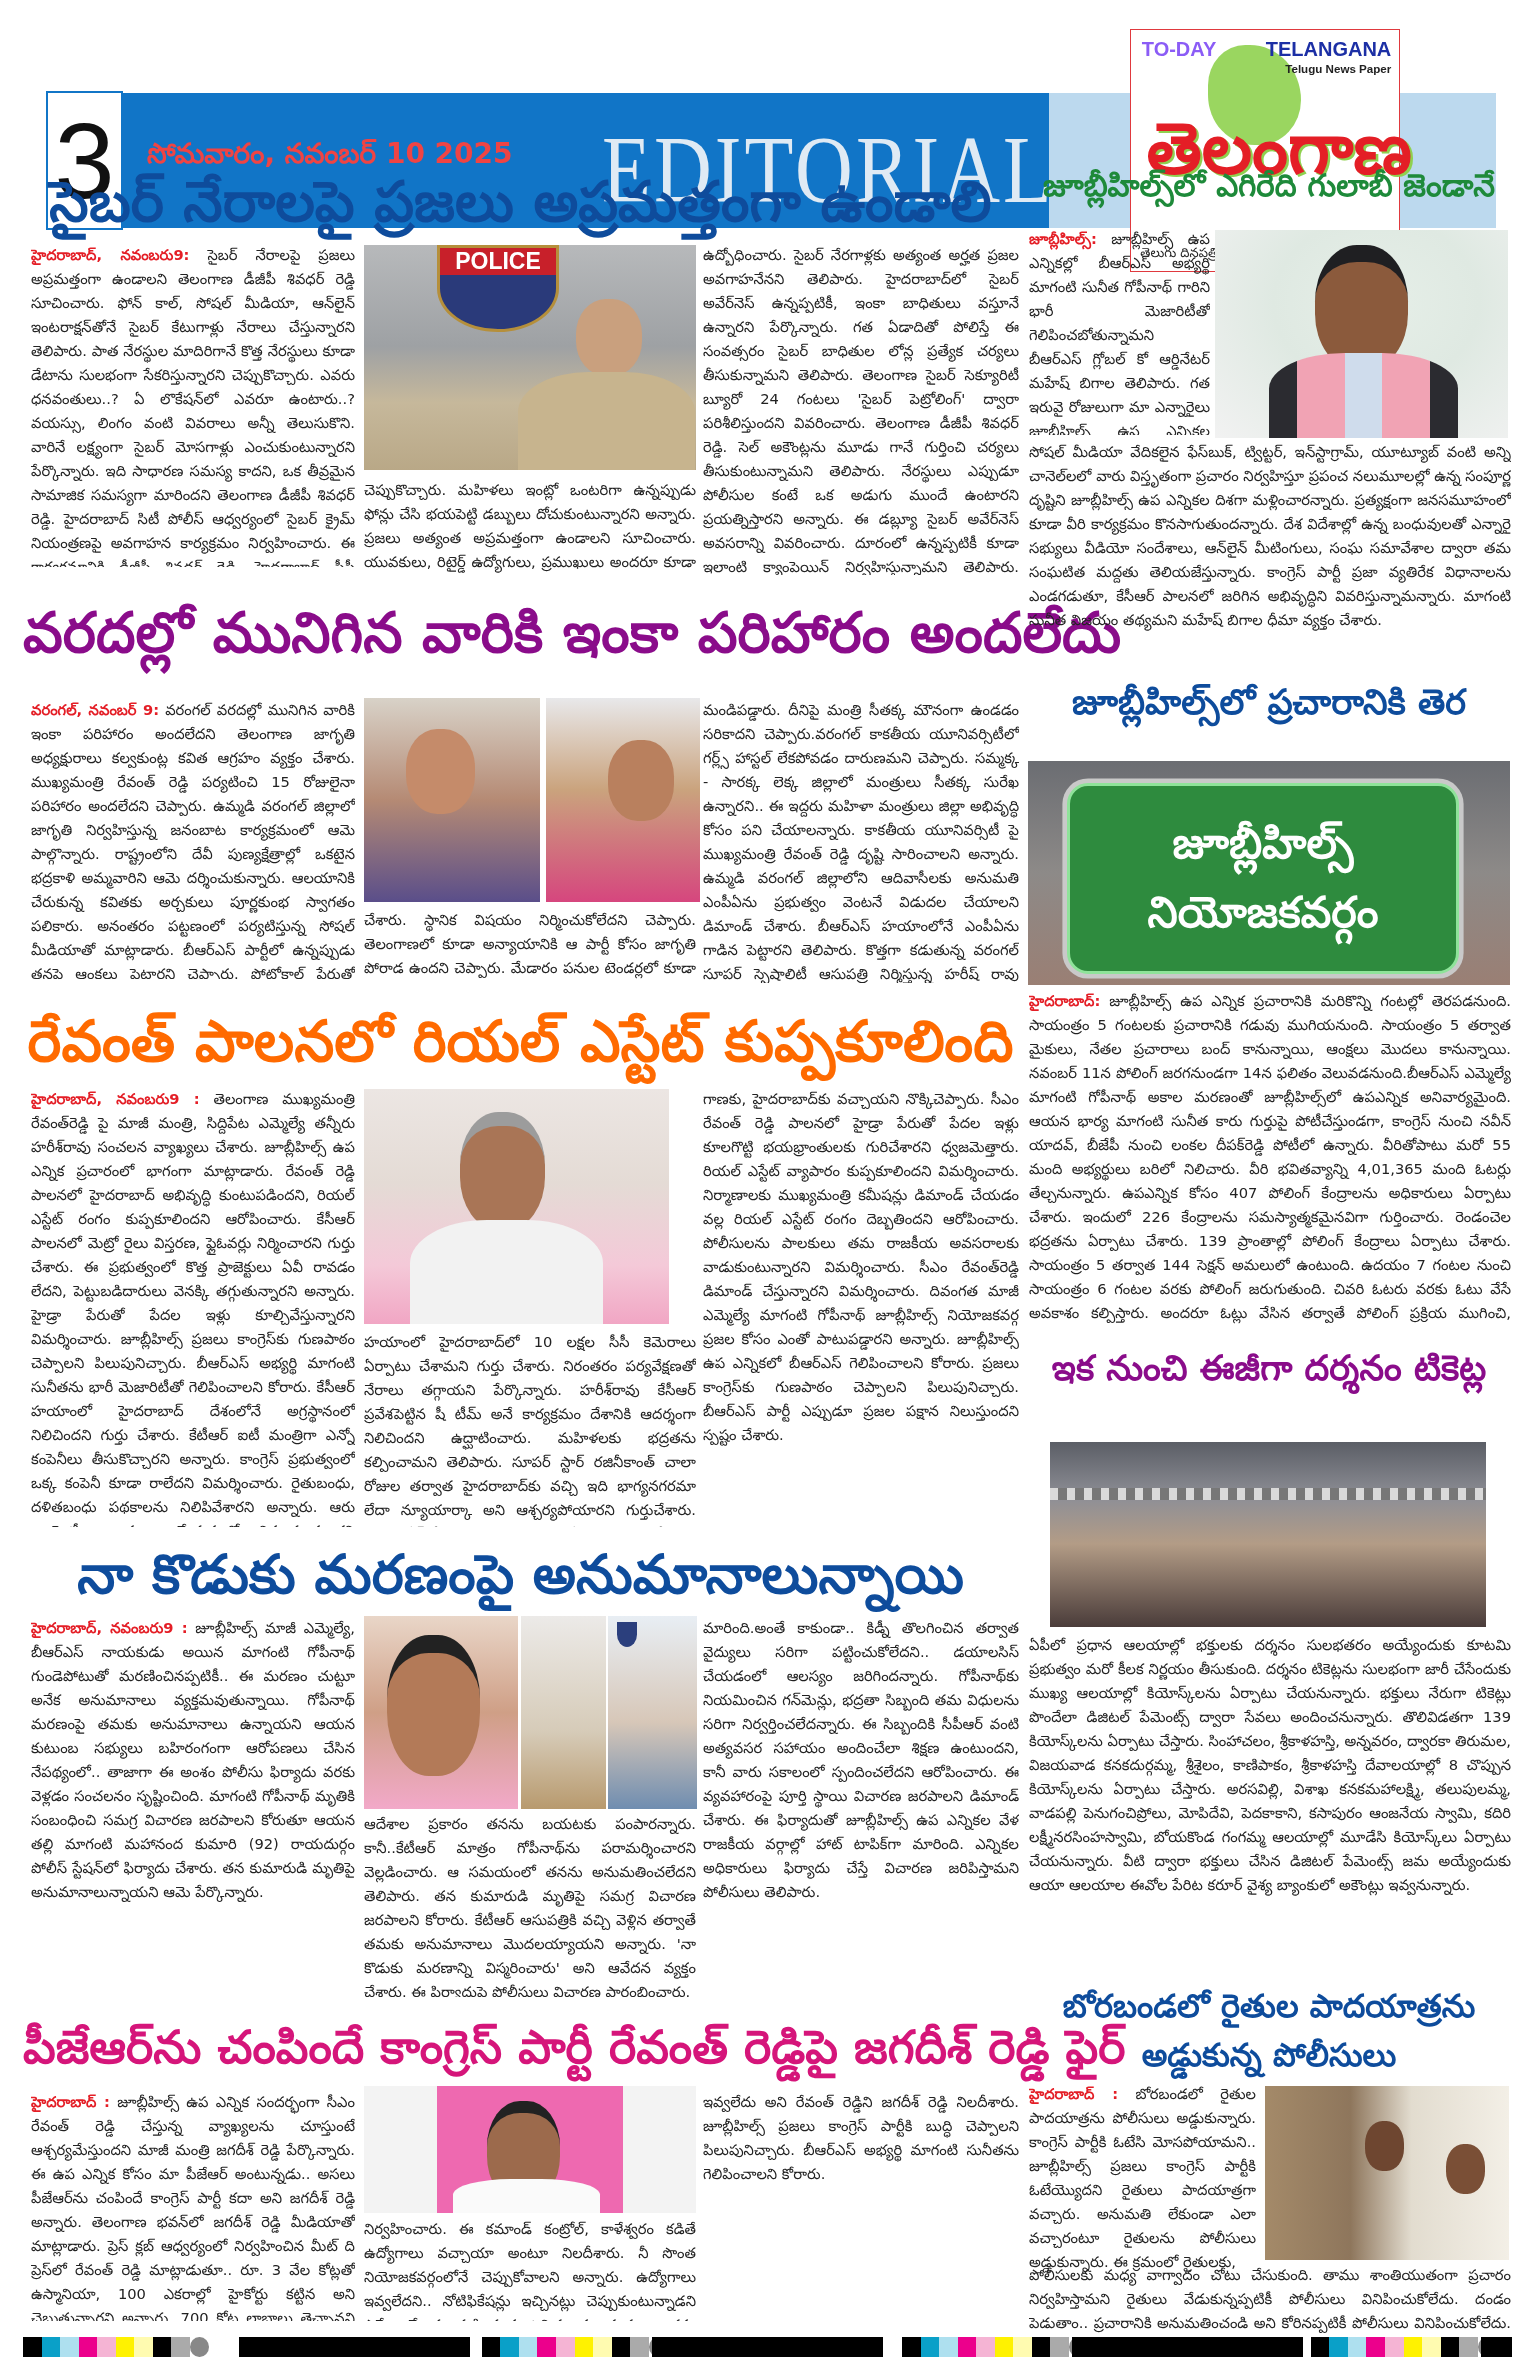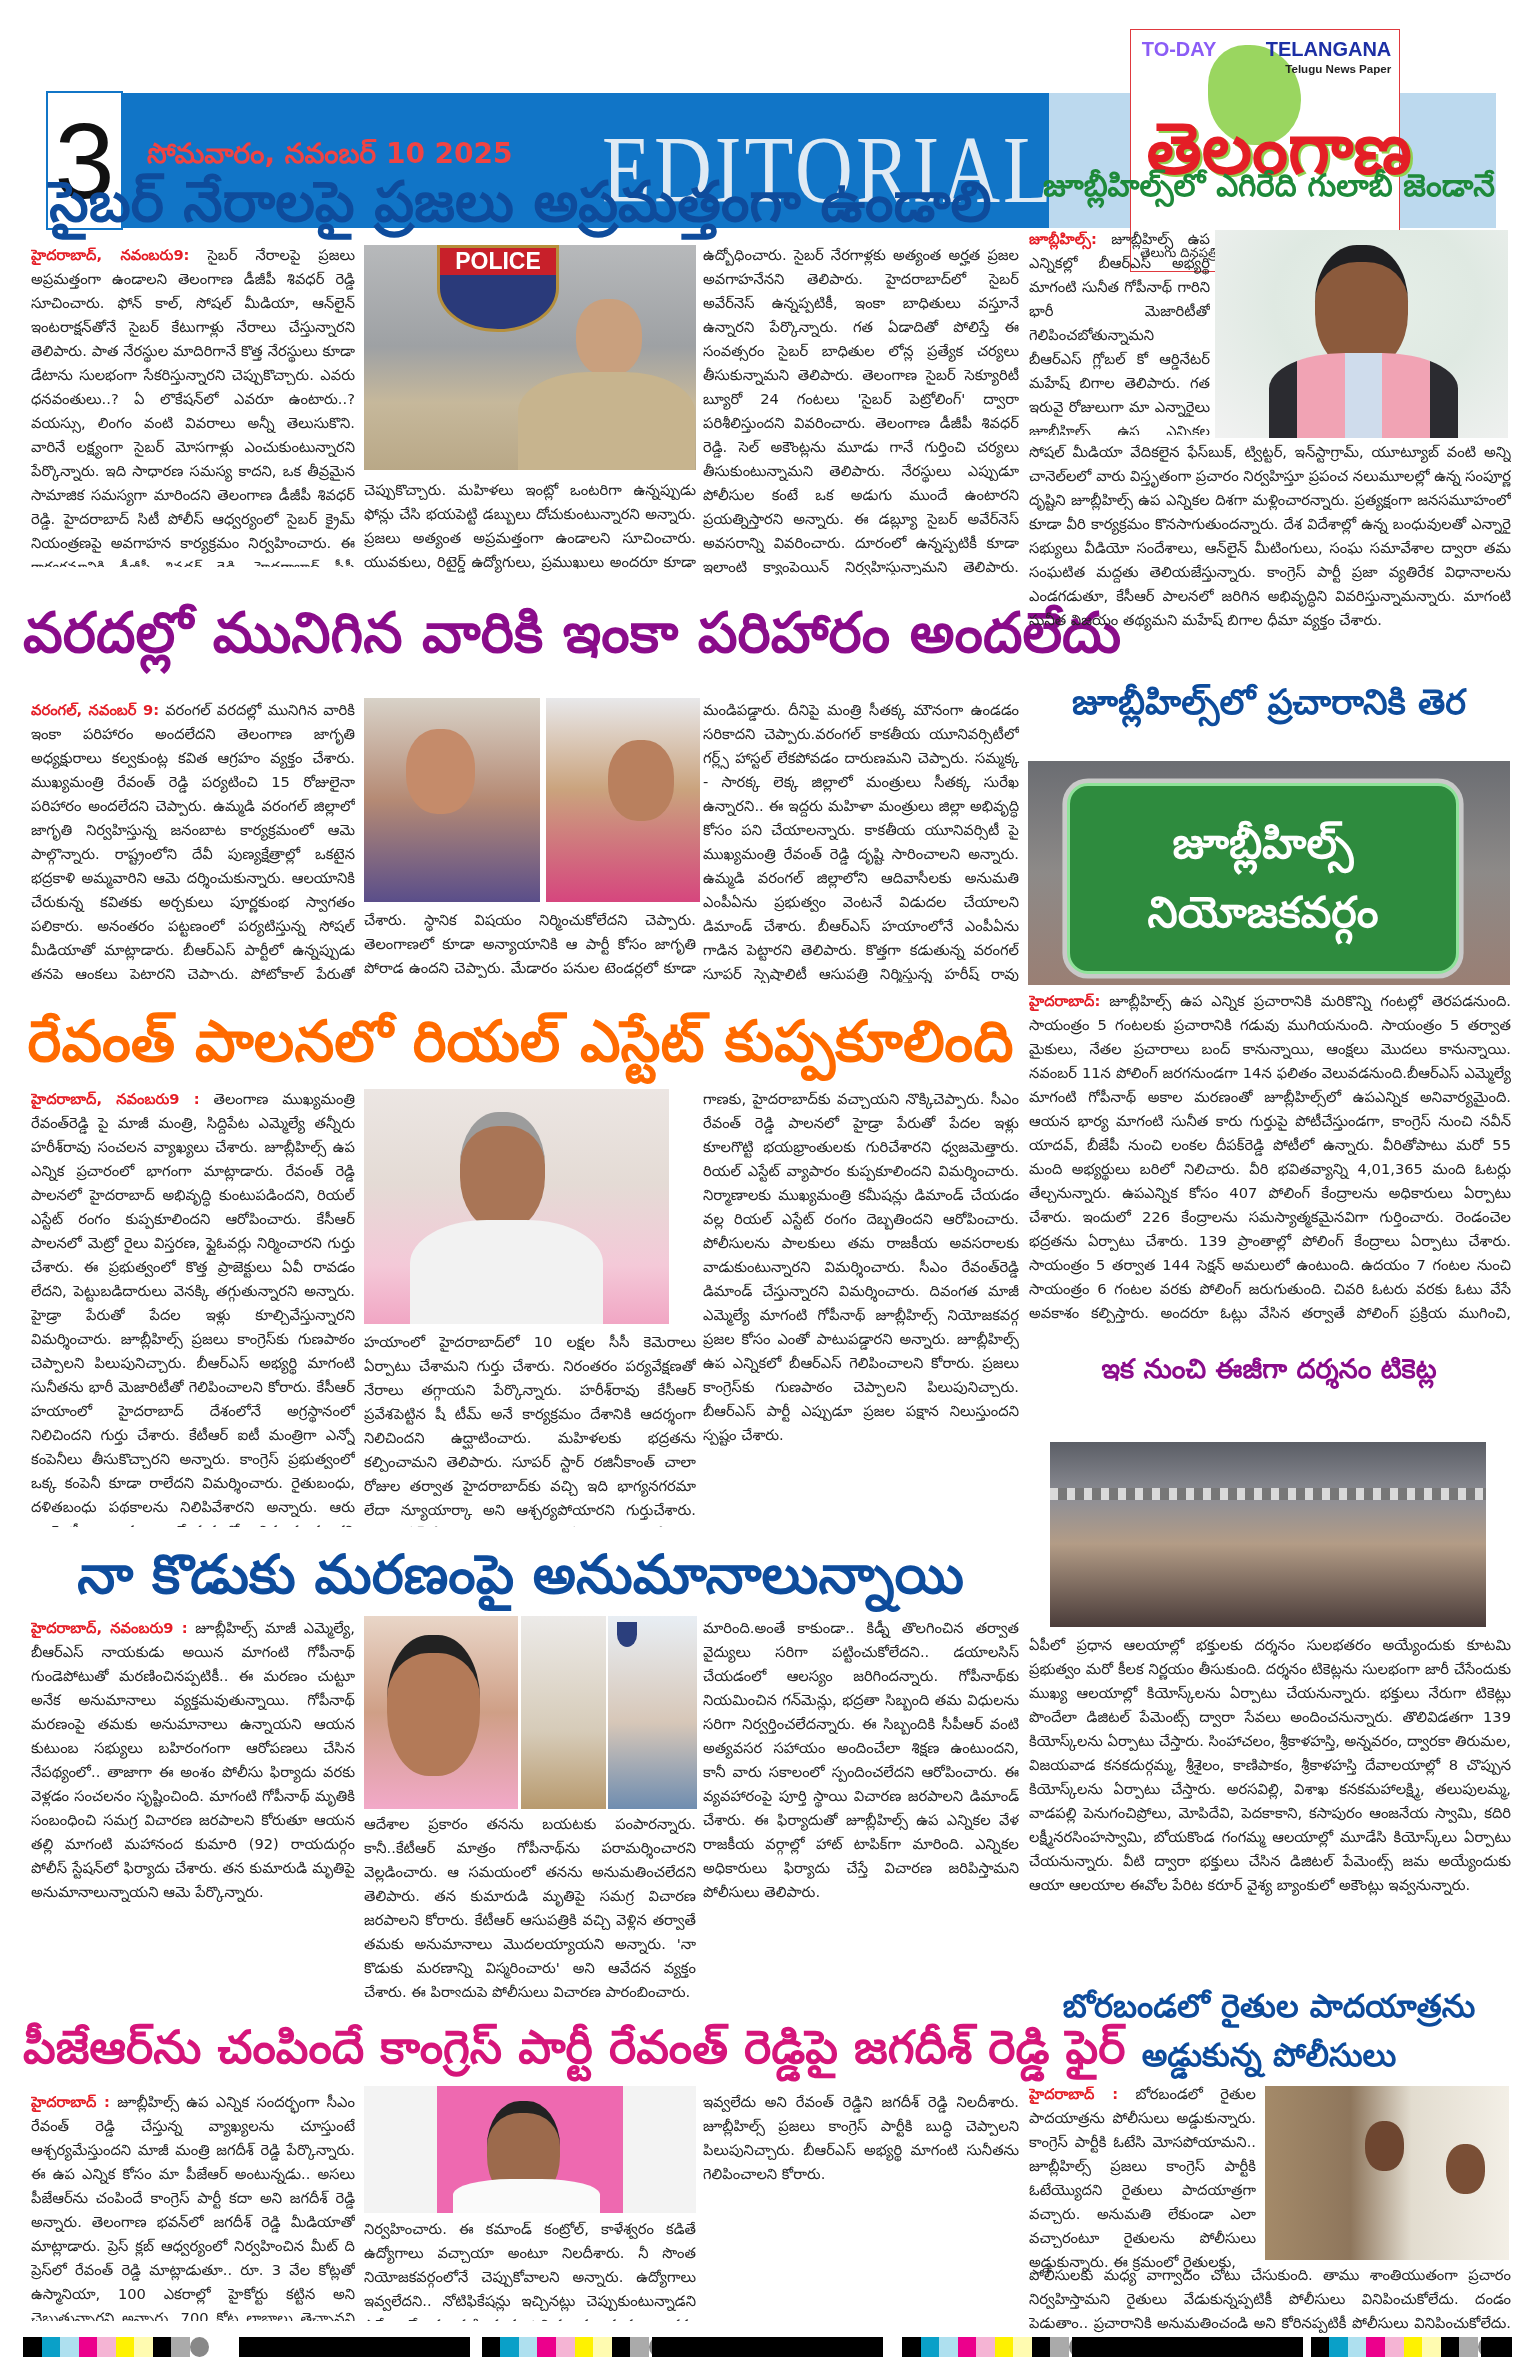--- a/index.html
+++ b/index.html
@@ -136,21 +136,21 @@
   <div style="position:absolute;left:39px;top:21.6px;width:386px;height:185px;background:#2e8b3e;border:3.1px solid #8fe39a;border-radius:21px;box-shadow:0 0 0 4.6px #c9c9c9;display:flex;flex-direction:column;align-items:center;justify-content:center;color:#fff;font-weight:bold;">
     <div style="font-size:43px;line-height:69px;">జూబ్లీహిల్స్</div>
     <div style="font-size:43px;line-height:69px;">నియోజకవర్గం</div>
   </div>
 </div>
 <div class="abs col" style="left:1029px;top:989px;width:482px;height:339px;">
   <span class="dateline">హైదరాబాద్:</span>
   <span>జూబ్లీహిల్స్ ఉప ఎన్నిక ప్రచారానికి మరికొన్ని గంటల్లో తెరపడనుంది. సాయంత్రం 5 గంటలకు ప్రచారానికి గడువు ముగియనుంది. సాయంత్రం 5 తర్వాత మైకులు, నేతల ప్రచారాలు బంద్ కానున్నాయి, ఆంక్షలు మొదలు కానున్నాయి. నవంబర్ 11న పోలింగ్ జరగనుండగా 14న ఫలితం వెలువడనుంది.బీఆర్ఎస్ ఎమ్మెల్యే మాగంటి గోపీనాథ్ అకాల మరణంతో జూబ్లీహిల్స్‌లో ఉపఎన్నిక అనివార్యమైంది. ఆయన భార్య మాగంటి సునీత కారు గుర్తుపై పోటీచేస్తుండగా, కాంగ్రెస్ నుంచి నవీన్ యాదవ్, బీజేపీ నుంచి లంకల దీపక్‌రెడ్డి పోటీలో ఉన్నారు. వీరితోపాటు మరో 55 మంది అభ్యర్థులు బరిలో నిలిచారు. వీరి భవితవ్యాన్ని 4,01,365 మంది ఓటర్లు తేల్చనున్నారు. ఉపఎన్నిక కోసం 407 పోలింగ్ కేంద్రాలను అధికారులు ఏర్పాటు చేశారు. ఇందులో 226 కేంద్రాలను సమస్యాత్మకమైనవిగా గుర్తించారు. రెండంచెల భద్రతను ఏర్పాటు చేశారు. 139 ప్రాంతాల్లో పోలింగ్ కేంద్రాలు ఏర్పాటు చేశారు. సాయంత్రం 5 తర్వాత 144 సెక్షన్ అమలులో ఉంటుంది. ఉదయం 7 గంటల నుంచి సాయంత్రం 6 గంటల వరకు పోలింగ్ జరుగుతుంది. చివరి ఓటరు వరకు ఓటు వేసే అవకాశం కల్పిస్తారు. అందరూ ఓట్లు వేసిన తర్వాతే పోలింగ్ ప్రక్రియ ముగించి, ఈవీఎంలను ఏజెంట్ల సమక్షంలో సీజ్ చేసి, రిసెప్షన్ అండ్ డిస్ట్రిబ్యూషన్ సెంటర్‌కు తరలించనున్నారు.</span>
 </div>
 
-<div class="abs hl hl-purple" style="left:1026px;top:1346px;width:486px;font-size:27px;line-height:45px;">
+<div class="abs hl hl-purple" style="left:1026px;top:1346px;width:486px;font-size:35px;line-height:45px;">
   <div>ఇక నుంచి ఈజీగా దర్శనం టికెట్ల</div>
 </div>
 <div class="abs photo" style="left:1050px;top:1442px;width:436px;height:185px;background:linear-gradient(180deg,#5b5e66 0%,#8e8f96 30%,#b39c86 55%,#4a3c3a 100%);">
   <div style="position:absolute;left:0;top:46px;width:100%;height:12.3px;background:repeating-linear-gradient(90deg,#d9d9d9 0 7.7px,#777 7.7px 17px);"></div>
 </div>
 <div class="abs col" style="left:1029px;top:1633px;width:482px;height:332px;"><span>ఏపీలో ప్రధాన ఆలయాల్లో భక్తులకు దర్శనం సులభతరం అయ్యేందుకు కూటమి ప్రభుత్వం మరో కీలక నిర్ణయం తీసుకుంది. దర్శనం టికెట్లను సులభంగా జారీ చేసేందుకు ముఖ్య ఆలయాల్లో కియోస్క్‌లను ఏర్పాటు చేయనున్నారు. భక్తులు నేరుగా టికెట్లు పొందేలా డిజిటల్ పేమెంట్స్ ద్వారా సేవలు అందించనున్నారు. తొలివిడతగా 139 కియోస్క్‌లను ఏర్పాటు చేస్తారు. సింహాచలం, శ్రీకాళహస్తి, అన్నవరం, ద్వారకా తిరుమల, విజయవాడ కనకదుర్గమ్మ, శ్రీశైలం, కాణిపాకం, శ్రీకాళహస్తి దేవాలయాల్లో 8 చొప్పున కియోస్క్‌లను ఏర్పాటు చేస్తారు. అరసవిల్లి, విశాఖ కనకమహాలక్ష్మి, తలుపులమ్మ, వాడపల్లి పెనుగంచిప్రోలు, మోపిదేవి, పెదకాకాని, కసాపురం ఆంజనేయ స్వామి, కదిరి లక్ష్మీనరసింహస్వామి, బోయకొండ గంగమ్మ ఆలయాల్లో మూడేసి కియోస్క్‌లు ఏర్పాటు చేయనున్నారు. వీటి ద్వారా భక్తులు చేసిన డిజిటల్ పేమెంట్స్ జమ అయ్యేందుకు ఆయా ఆలయాల ఈవోల పేరిట కరూర్ వైశ్య బ్యాంకులో అకౌంట్లు ఇవ్వనున్నారు.</span></div>
 
 <div class="abs hl hl-blue" style="left:1026px;top:1982px;width:486px;font-size:32px;line-height:49px;">
   <div>బోరబండలో రైతుల పాదయాత్రను</div>
   <div>అడ్డుకున్న పోలీసులు</div>

